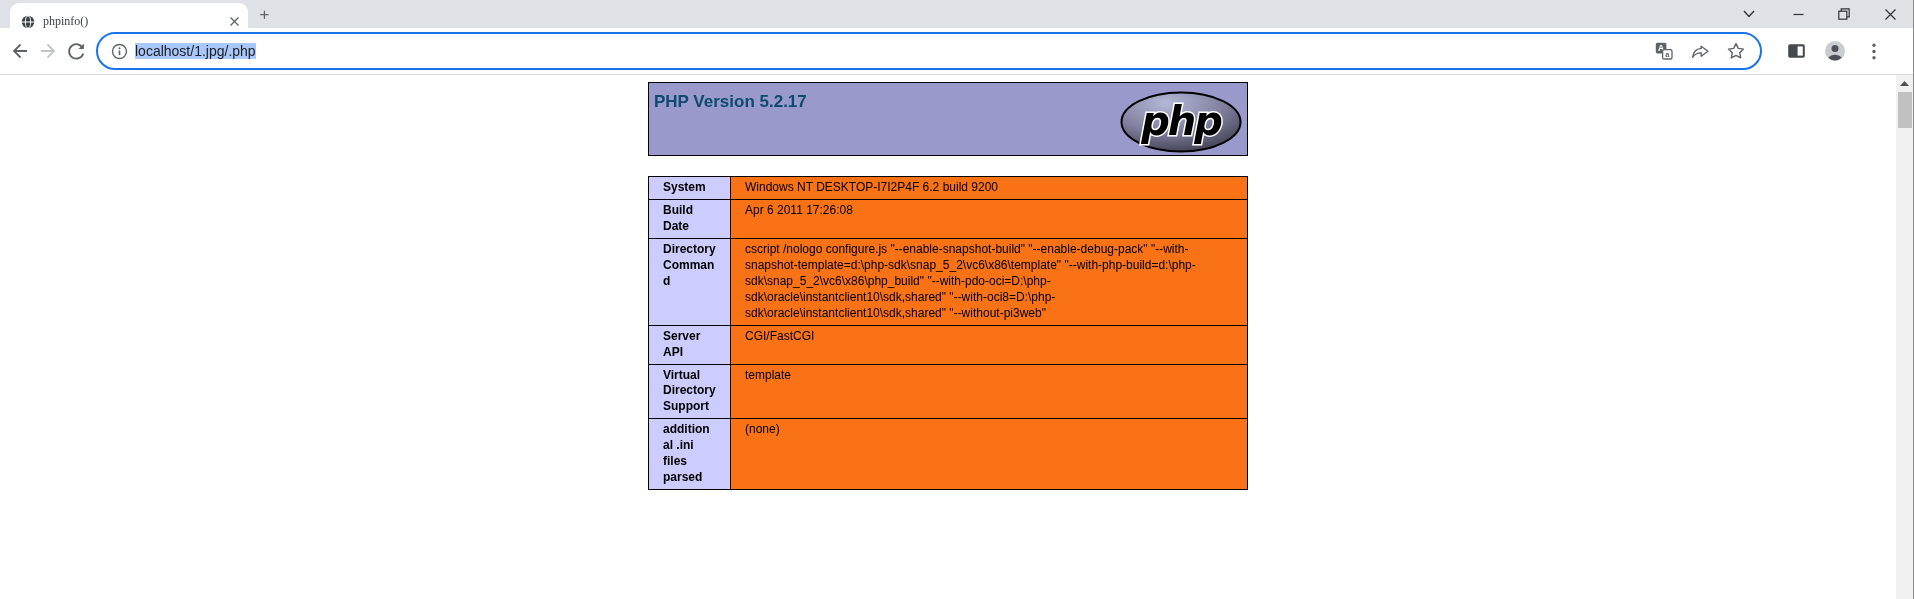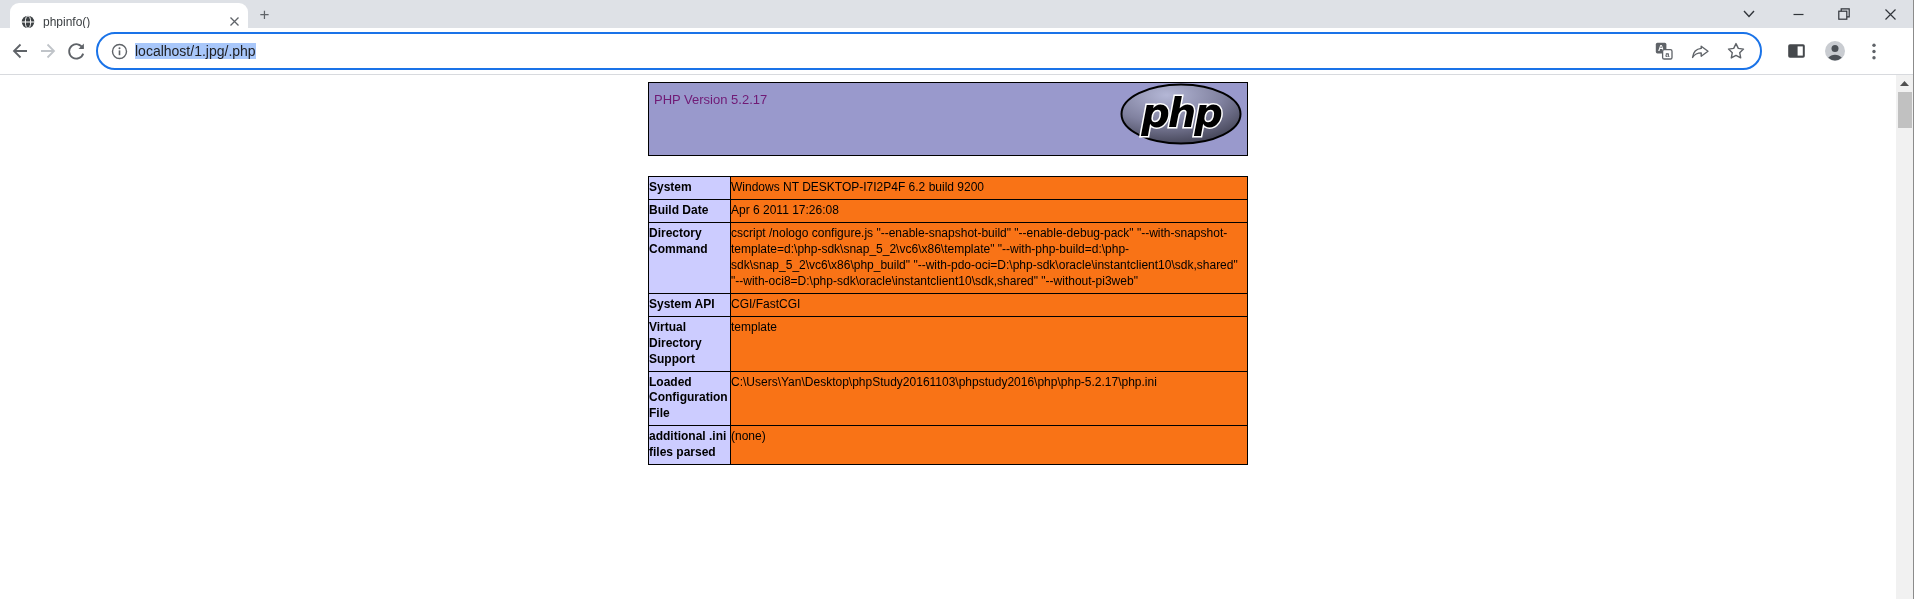--- a/index.html
+++ b/index.html
@@ -10,21 +10,21 @@
     font-family:"Liberation Sans", sans-serif;
     background:#ffffff;
   }
   .window { position:relative; width:1914px; height:599px; background:#ffffff; border-right:1px solid #8b8b8b; }
 
   
   .tabstrip { position:absolute; top:0; left:0; right:0; height:28px; background:#dee1e6; }
   .tab {
     position:absolute; left:10px; top:3px; width:238px; height:25px;
     background:#ffffff; border-radius:9px 9px 0 0;
-    display:flex; align-items:center; gap:8px; padding:12px 6px 0 11px;
+    display:flex; align-items:center; gap:8px; padding:12px 6px 0 11px;font-family:Liberation Serif, serif;
   }
   .tab-title { flex:1; font-size:12px; color:#3c4043; white-space:nowrap; overflow:hidden; }
   .tab-close { width:16px; height:16px; display:flex; align-items:center; justify-content:center; border-radius:50%; }
   .newtab-btn {
     position:absolute; left:254px; top:4px; width:21px; height:21px;
     display:flex; align-items:center; justify-content:center;
     font-size:17px; color:#5f6368; border-radius:50%;
   }
   .tabsearch-btn { position:absolute; left:1740px; top:5px; width:18px; height:18px; display:flex; align-items:center; justify-content:center; }
   .win-controls { position:absolute; right:0; top:0; height:28px; display:flex; }
@@ -49,26 +49,26 @@
   .toolbar-divider { position:absolute; top:74px; left:0; right:0; height:1px; background:#d8dade; }
 
   
   .content { position:absolute; top:75px; left:0; right:17px; bottom:0; background:#ffffff; overflow:hidden; }
   .phpinfo { width:600px; margin:7px auto 0 auto; color:#000; }
   table.php-table { width:600px; border-collapse:collapse; border:1px solid #000; table-layout:fixed; }
   td.h {
     background:#9999cc; border:1px solid #000; height:73px;
     vertical-align:top; padding:9px 5px 5px 5px; position:relative;
   }
-  .page-title { margin:0; font-size:13px; font-weight:normal; color:#701a75; font-family:"Liberation Sans",sans-serif; }
-  .php-logo { position:absolute; top:0; right:4px; }
+  .page-title { margin:0; font-size:17px; font-weight:bold; color:#0c4a6e; font-family:"Liberation Sans",sans-serif; }
+  .php-logo { position:absolute; top:8px; right:4px; }
   .table-gap { height:20px; }
   table.info-table td {
     border:1px solid #000; font-size:12px; line-height:1.33;
-    padding:3px 0; vertical-align:top; color:#000;
+    padding:3px 14px; vertical-align:top; color:#000;
     overflow-wrap:break-word; word-wrap:break-word;
   }
   td.e { background:#ccccff; font-weight:bold; width:82px; }
   td.v { background:#f97316; }
 
   
   .scrollbar { position:absolute; top:75px; right:0; bottom:0; width:17px; background:#f1f1f1; }
   .sb-arrow-up { position:absolute; top:0; left:0; width:17px; height:16px; display:flex; align-items:center; justify-content:center; }
   .sb-thumb { position:absolute; top:17px; left:2px; right:1px; height:36px; background:#c1c1c1; }
 </style>
@@ -227,30 +227,26 @@
             </tr>
             <tr>
               <td class="e">Build Date</td>
               <td class="v">Apr 6 2011 17:26:08</td>
             </tr>
             <tr>
               <td class="e">Directory Command</td>
               <td class="v">cscript /nologo configure.js "--enable-snapshot-build" "--enable-debug-pack" "--with-snapshot-template=d:\php-sdk\snap_5_2\vc6\x86\template" "--with-php-build=d:\php-sdk\snap_5_2\vc6\x86\php_build" "--with-pdo-oci=D:\php-sdk\oracle\instantclient10\sdk,shared" "--with-oci8=D:\php-sdk\oracle\instantclient10\sdk,shared" "--without-pi3web"</td>
             </tr>
             <tr>
-              <td class="e">System API</td>
+              <td class="e">Server API</td>
               <td class="v">CGI/FastCGI</td>
             </tr>
             <tr>
               <td class="e">Virtual Directory Support</td>
               <td class="v">template</td>
-            </tr>
-            <tr>
-              <td class="e">Loaded Configuration File</td>
-              <td class="v">C:\Users\Yan\Desktop\phpStudy20161103\phpstudy2016\php\php-5.2.17\php.ini</td>
             </tr>
             <tr>
               <td class="e">additional .ini files parsed</td>
               <td class="v">(none)</td>
             </tr>
           </tbody>
       </table>
     </div>
   </div>
 

